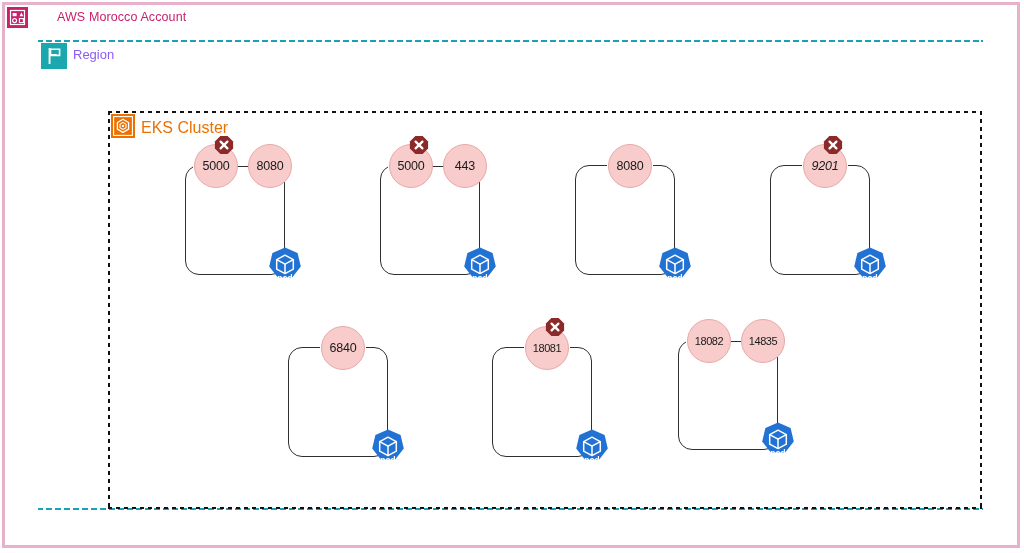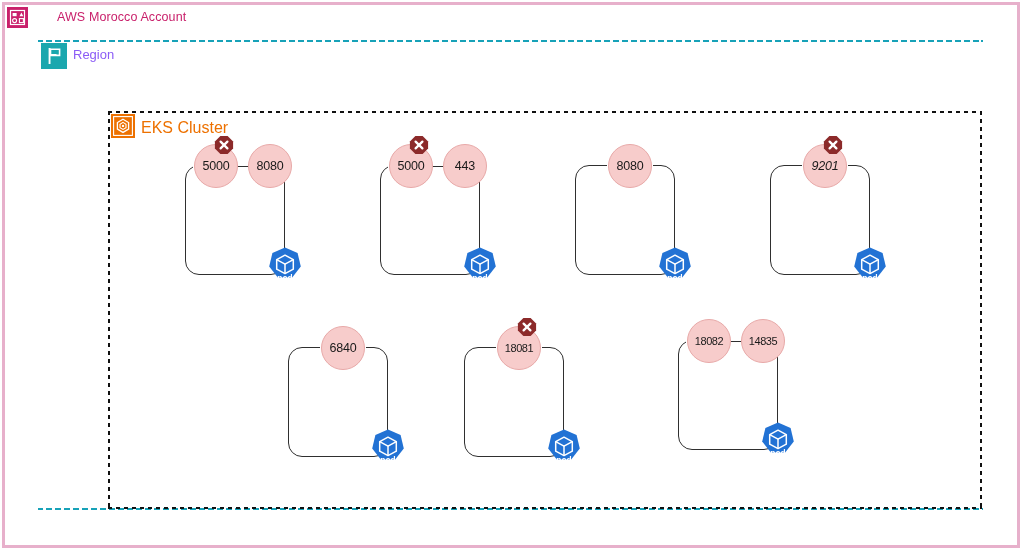--- a/index.html
+++ b/index.html
@@ -359,21 +359,21 @@
               <span class="pod-icon" style="left: 79px; top: 102px;">
                 <svg width="42" height="42" viewBox="0 0 42 42">
                   <path d="M21 1.6 L33.6 7.1 L36.8 20.6 L28.2 31.6 L13.8 31.6 L5.2 20.6 L8.4 7.1 Z" fill="#2272D4"></path>
                   <path d="M21 9.2 L29.3 13.6 L21 18.1 L12.7 13.6 Z" fill="none" stroke="#ffffff" stroke-width="1.5" stroke-linejoin="round"></path>
                   <path d="M12.7 13.6 L12.7 23.2 L21 27.6 L29.3 23.2 L29.3 13.6" fill="none" stroke="#ffffff" stroke-width="1.5" stroke-linejoin="round"></path>
                   <path d="M21 18.1 L21 27.6" stroke="#ffffff" stroke-width="1.5"></path>
                   <text x="21" y="35.4" text-anchor="middle" fill="#ffffff" font-family="Liberation Sans, sans-serif" font-size="8.4" font-weight="bold">pod</text>
                 </svg>
               </span>
             </div>
-            <div class="unit" style="left: 356px; top: 215px; width: 160px; height: 150px;">
+            <div class="unit" style="left: 384px; top: 215px; width: 160px; height: 150px;">
               <div class="unit-box"></div>
               <div class="unit-gap" style="left: 32px; width: 46px;"></div>
               <div class="port wide" style="left: 33px; top: 0px;">18081</div>
               <span class="err-badge" style="left: 53px; top: -9px;">
                 <svg width="20" height="20" viewBox="0 0 20 20">
                   <path d="M6.4 0.9 H13.6 L19.1 6.4 V13.6 L13.6 19.1 H6.4 L0.9 13.6 V6.4 Z" fill="#8C2A2A"></path>
                   <path d="M6.6 6.6 L13.4 13.4 M13.4 6.6 L6.6 13.4" stroke="#ffffff" stroke-width="2.3" stroke-linecap="round"></path>
                 </svg>
               </span>
               <span class="pod-icon" style="left: 79px; top: 102px;">

